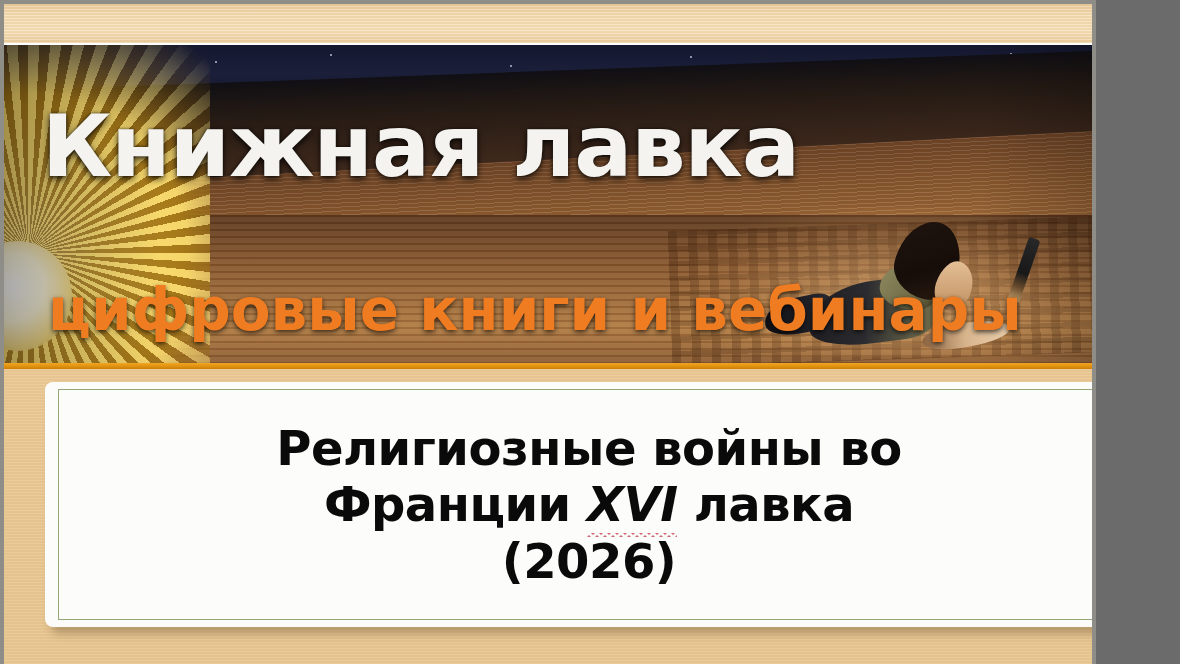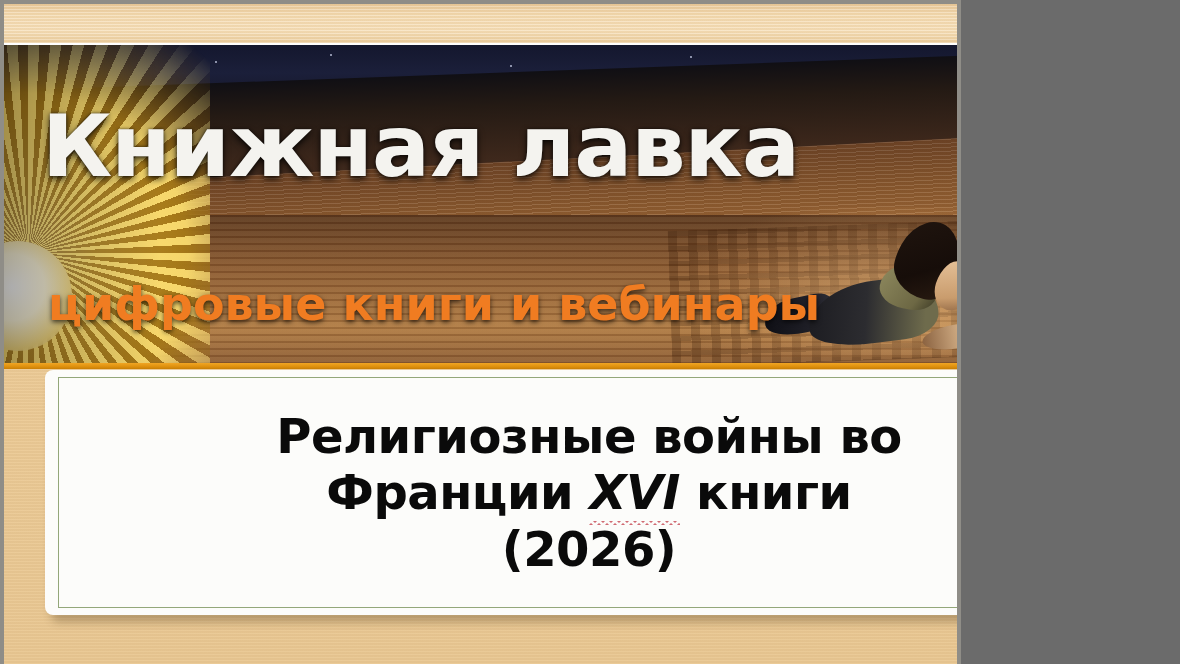--- a/index.html
+++ b/index.html
@@ -7,21 +7,21 @@
     padding: 0;
     background: #6b6b6b;
   }
   body {
     font-family: "Liberation Sans", sans-serif;
   }
 
   
   #slide {
     position: relative;
-    width: 961px;
+    width: 1096px;
     height: 664px;
     overflow: hidden;
     background: #7f1d1d;
   }
 
   
   .edge-strip {
     position: absolute;
     background: #8f8d87;
     z-index: 40;
@@ -239,40 +239,40 @@
     text-shadow: 0 3px 7px rgba(0,0,0,0.75), 0 0 3px rgba(0,0,0,0.6);
     white-space: nowrap;
   }
   .bn-sub {
     position: absolute;
     left: 48px; top: 236px;
     z-index: 20;
     color: #f07c21;
     font-family: "DejaVu Sans", sans-serif;
     font-weight: 700;
-    font-size: 46px;
+    font-size: 58px;
     line-height: 1;
     letter-spacing: 0px;
     text-shadow: 0 2px 5px rgba(0,0,0,0.70);
     white-space: nowrap;
   }
 
   
   .orange-rule {
     position: absolute;
     left: 0; top: 363px;
     width: 1180px; height: 6px;
     background: linear-gradient(to bottom, #f0a524 0%, #e0920f 55%, #c97f06 100%);
     z-index: 12;
   }
 
   
   .card {
     position: absolute;
-    left: 45px; top: 370px;
+    left: 45px; top: 382px;
     width: 1088px; height: 245px;
     background: #fcfcfa;
     box-shadow: 6px 7px 9px rgba(70,50,20,0.30);
     z-index: 15;
     border-radius: 8px;
   }
   .card-inner-border {
     position: absolute;
     left: 13px; top: 7px;
     right: 13px; bottom: 7px;
@@ -359,21 +359,21 @@
     <div class="bn-sub">цифровые книги и вебинары</div>
   </div>
 
   <div class="orange-rule"></div>
 
   <div class="card">
     <div class="card-inner-border"></div>
     <div class="card-body">
       <div class="slide-title">
         <span class="ln">Религиозные войны во</span>
-        <span class="ln"><span>Франции </span><span class="misspelled">XVI</span><span> книги</span></span>
+        <span class="ln"><span>Франции </span><span class="misspelled">XVI</span><span> лавка</span></span>
         <span class="ln">(2026)</span>
       </div>
     </div>
   </div>
 
   <div class="edge-strip edge-left"></div>
   <div class="edge-strip edge-right"></div>
   <div class="edge-strip edge-top"></div>
 
 </div>

